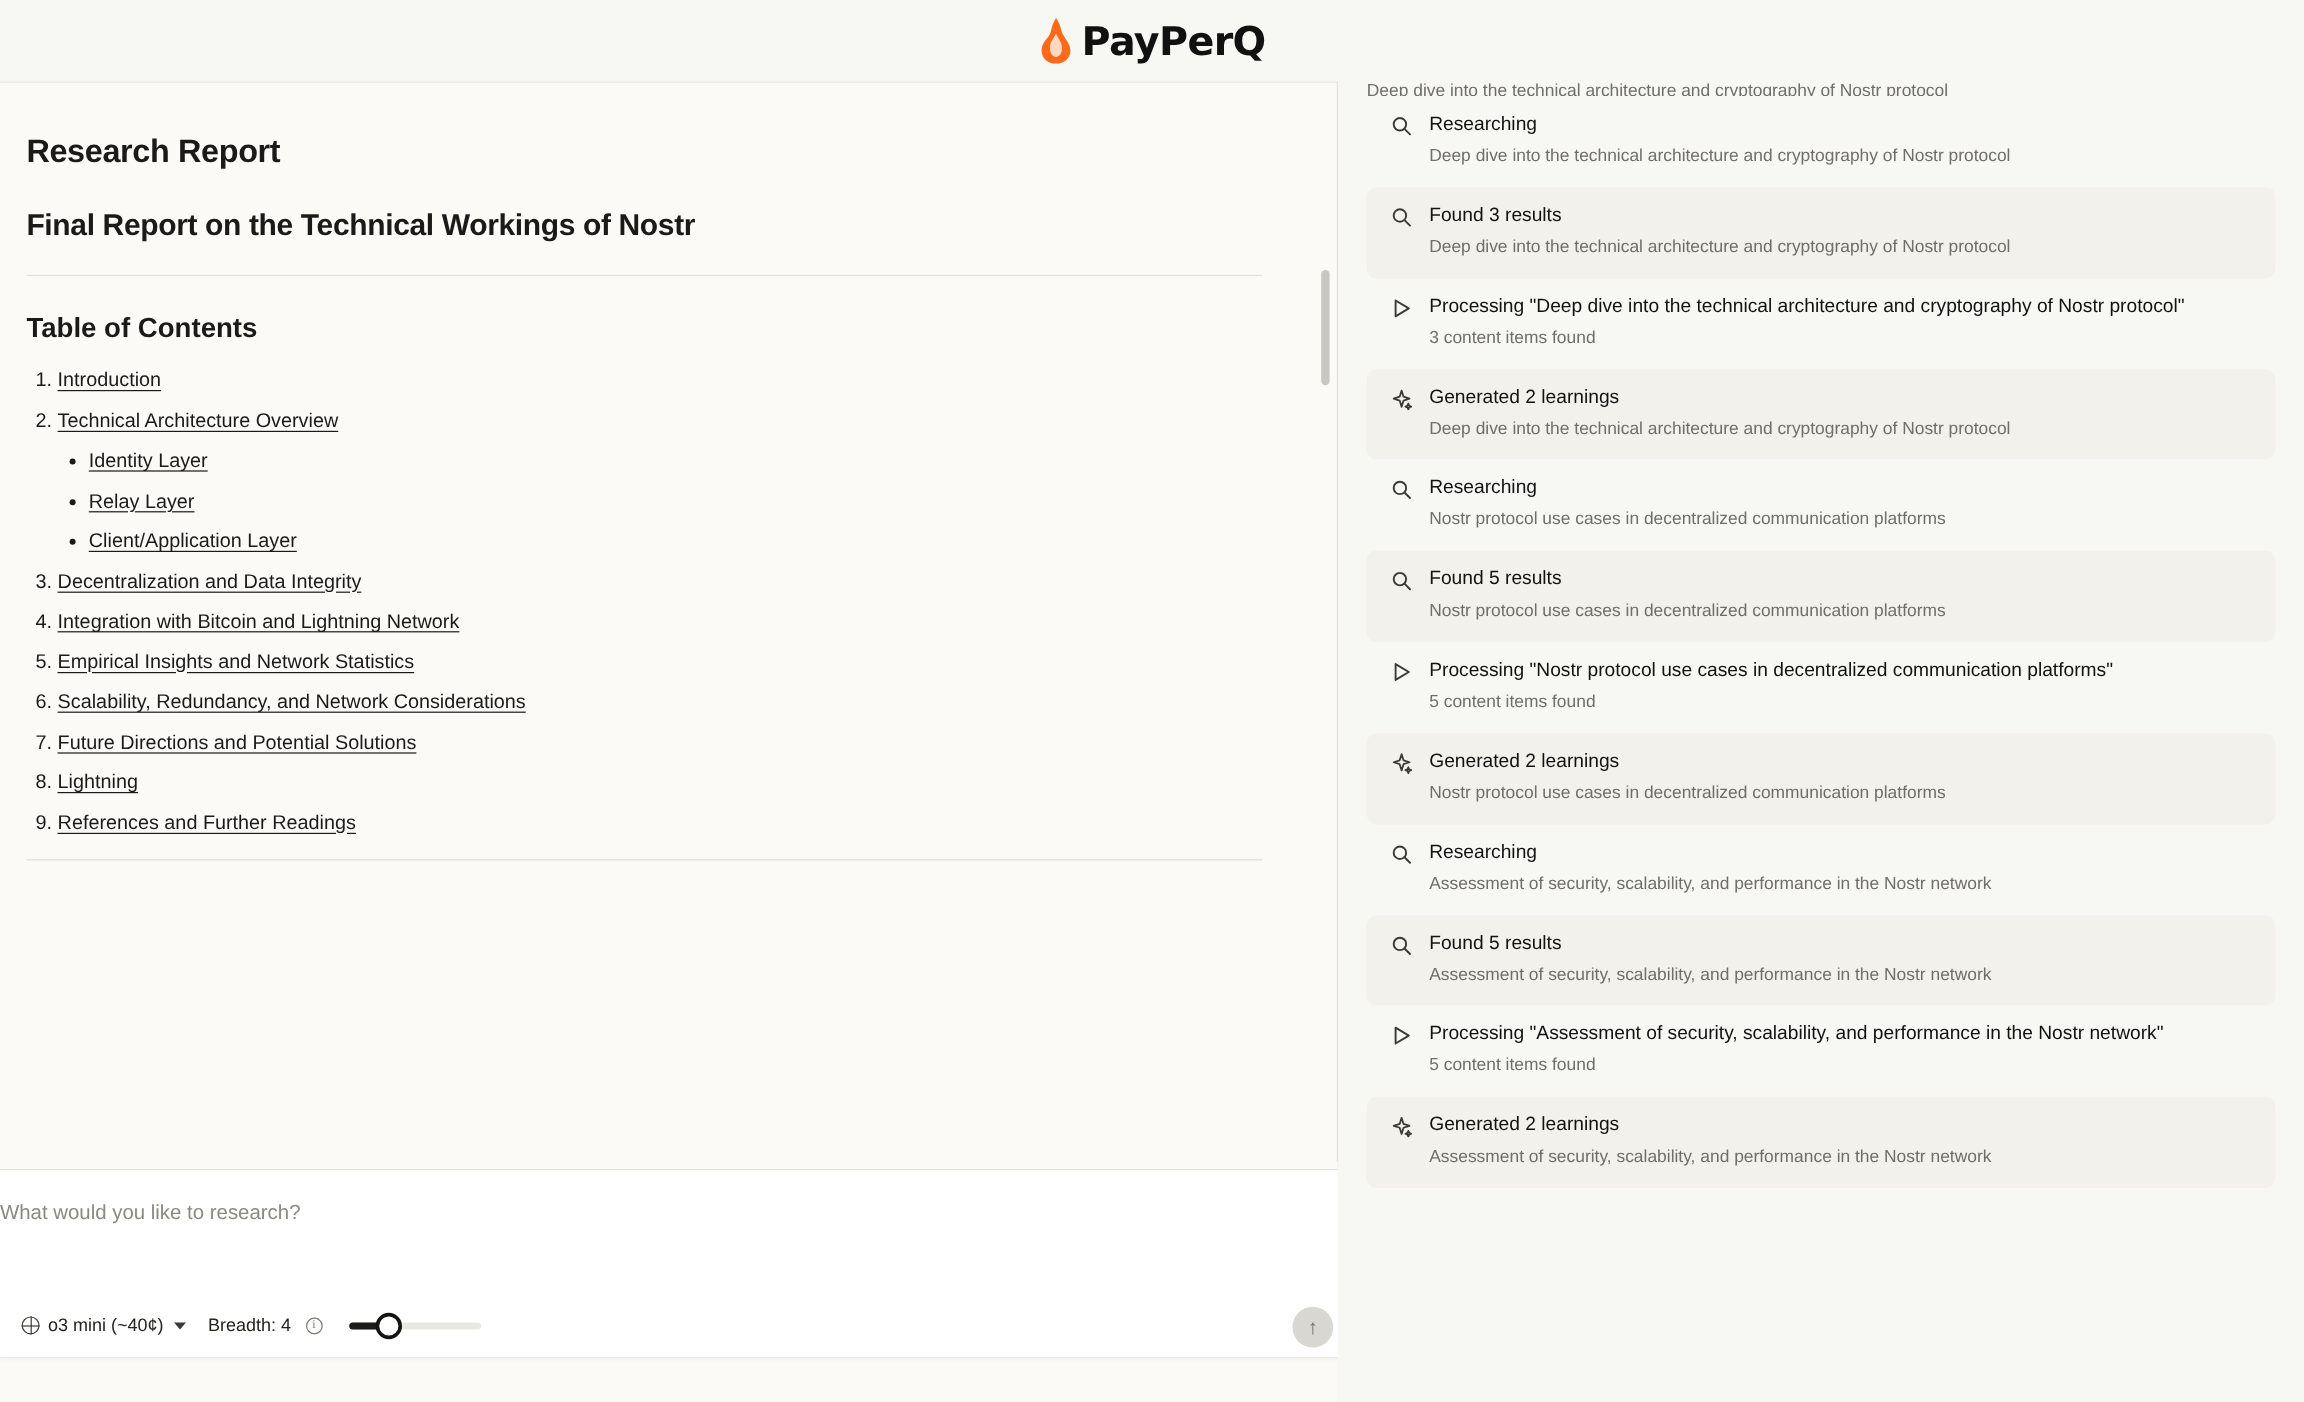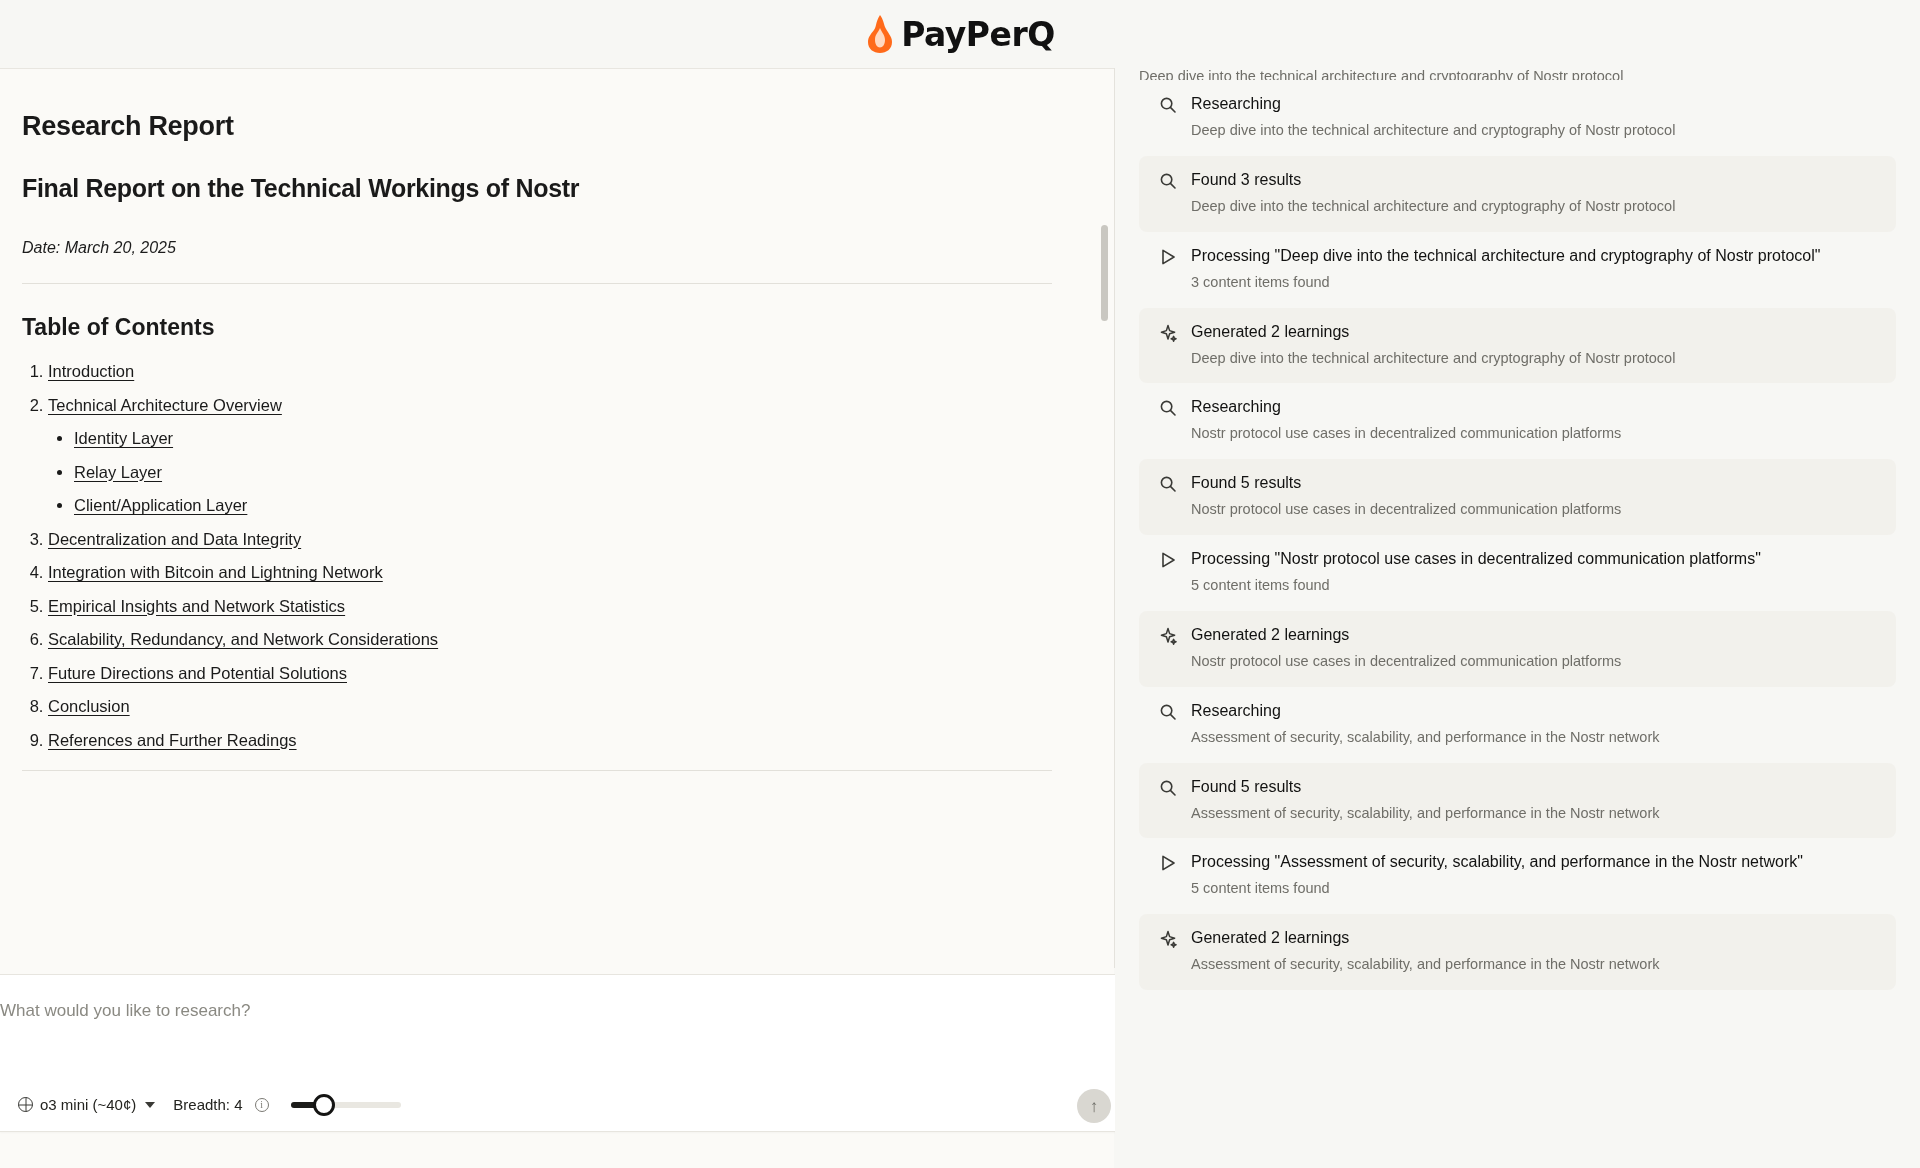--- a/index.html
+++ b/index.html
@@ -333,36 +333,35 @@
     <span class="brand-text">PayPerQ</span>
   </div>
 </div>
 
 <div class="main">
 
   <div class="doc">
     <div class="doc-inner">
       <h1 class="report-title">Research Report</h1>
       <h2 class="report-subtitle">Final Report on the Technical Workings of Nostr</h2>
-      <p class="report-date">Date: March 20, 2025</p>
       <div class="rule"></div>
       <h3 class="toc-title">Table of Contents</h3>
       <ol class="toc" id="toc-list">
           <li><span class="toc-link">Introduction</span></li>
           <li><span class="toc-link">Technical Architecture Overview</span><ul class="toc-sub">
               <li><span class="toc-link">Identity Layer</span></li>
               <li><span class="toc-link">Relay Layer</span></li>
               <li><span class="toc-link">Client/Application Layer</span></li>
             </ul></li>
           <li><span class="toc-link">Decentralization and Data Integrity</span></li>
           <li><span class="toc-link">Integration with Bitcoin and Lightning Network</span></li>
           <li><span class="toc-link">Empirical Insights and Network Statistics</span></li>
           <li><span class="toc-link">Scalability, Redundancy, and Network Considerations</span></li>
           <li><span class="toc-link">Future Directions and Potential Solutions</span></li>
-          <li><span class="toc-link">Conclusion</span></li>
+          <li><span class="toc-link">Lightning</span></li>
           <li><span class="toc-link">References and Further Readings</span></li>
         </ol>
       <div class="rule-bottom"></div>
     </div>
   </div>
 
   <div class="doc-scrolltrack">
     <div class="doc-scrollbar"></div>
   </div>
 

